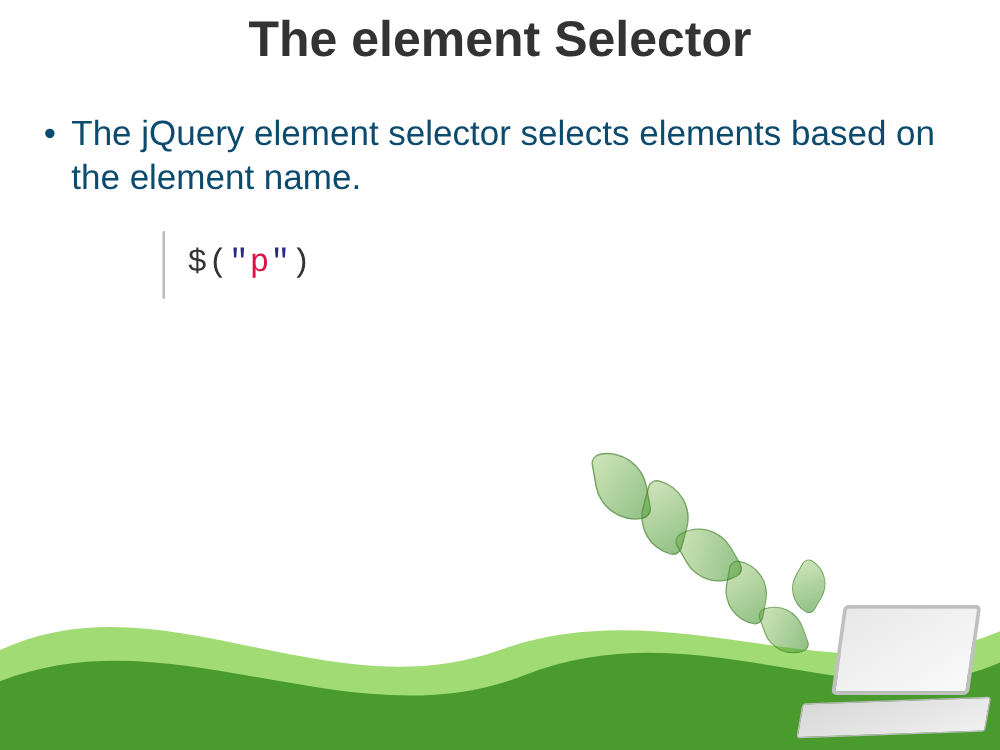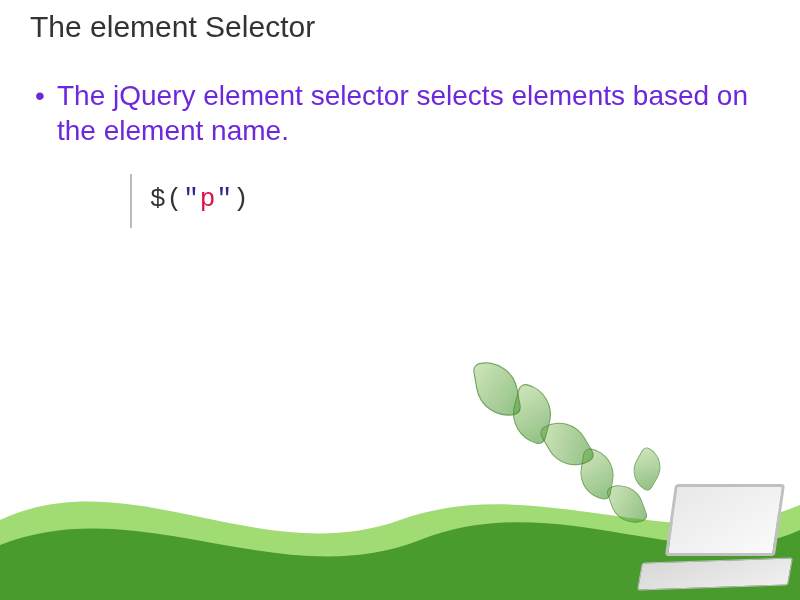--- a/index.html
+++ b/index.html
@@ -11,32 +11,33 @@
     position: relative;
     overflow: hidden;
   }
   .slide {
     width: 100%;
     height: 100%;
     position: relative;
     padding: 10px 30px;
   }
   .title {
-    font-size: 30px;
-    font-weight: normal;
+    font-size: 40px;
+    font-weight: bold;
     color: #333;
+    text-align: center;
     margin-bottom: 18px;
   }
   .bullets {
     list-style: none;
     padding-left: 5px;
   }
   .bullets li {
     font-size: 28px;
-    color: #6d28d9;
+    color: #0c4a6e;
     line-height: 1.25;
     margin-bottom: 6px;
     padding-left: 22px;
     position: relative;
     margin-top: 34px;
   }
   .bullets li::before {
     content: "•";
     position: absolute;
     left: 0;

